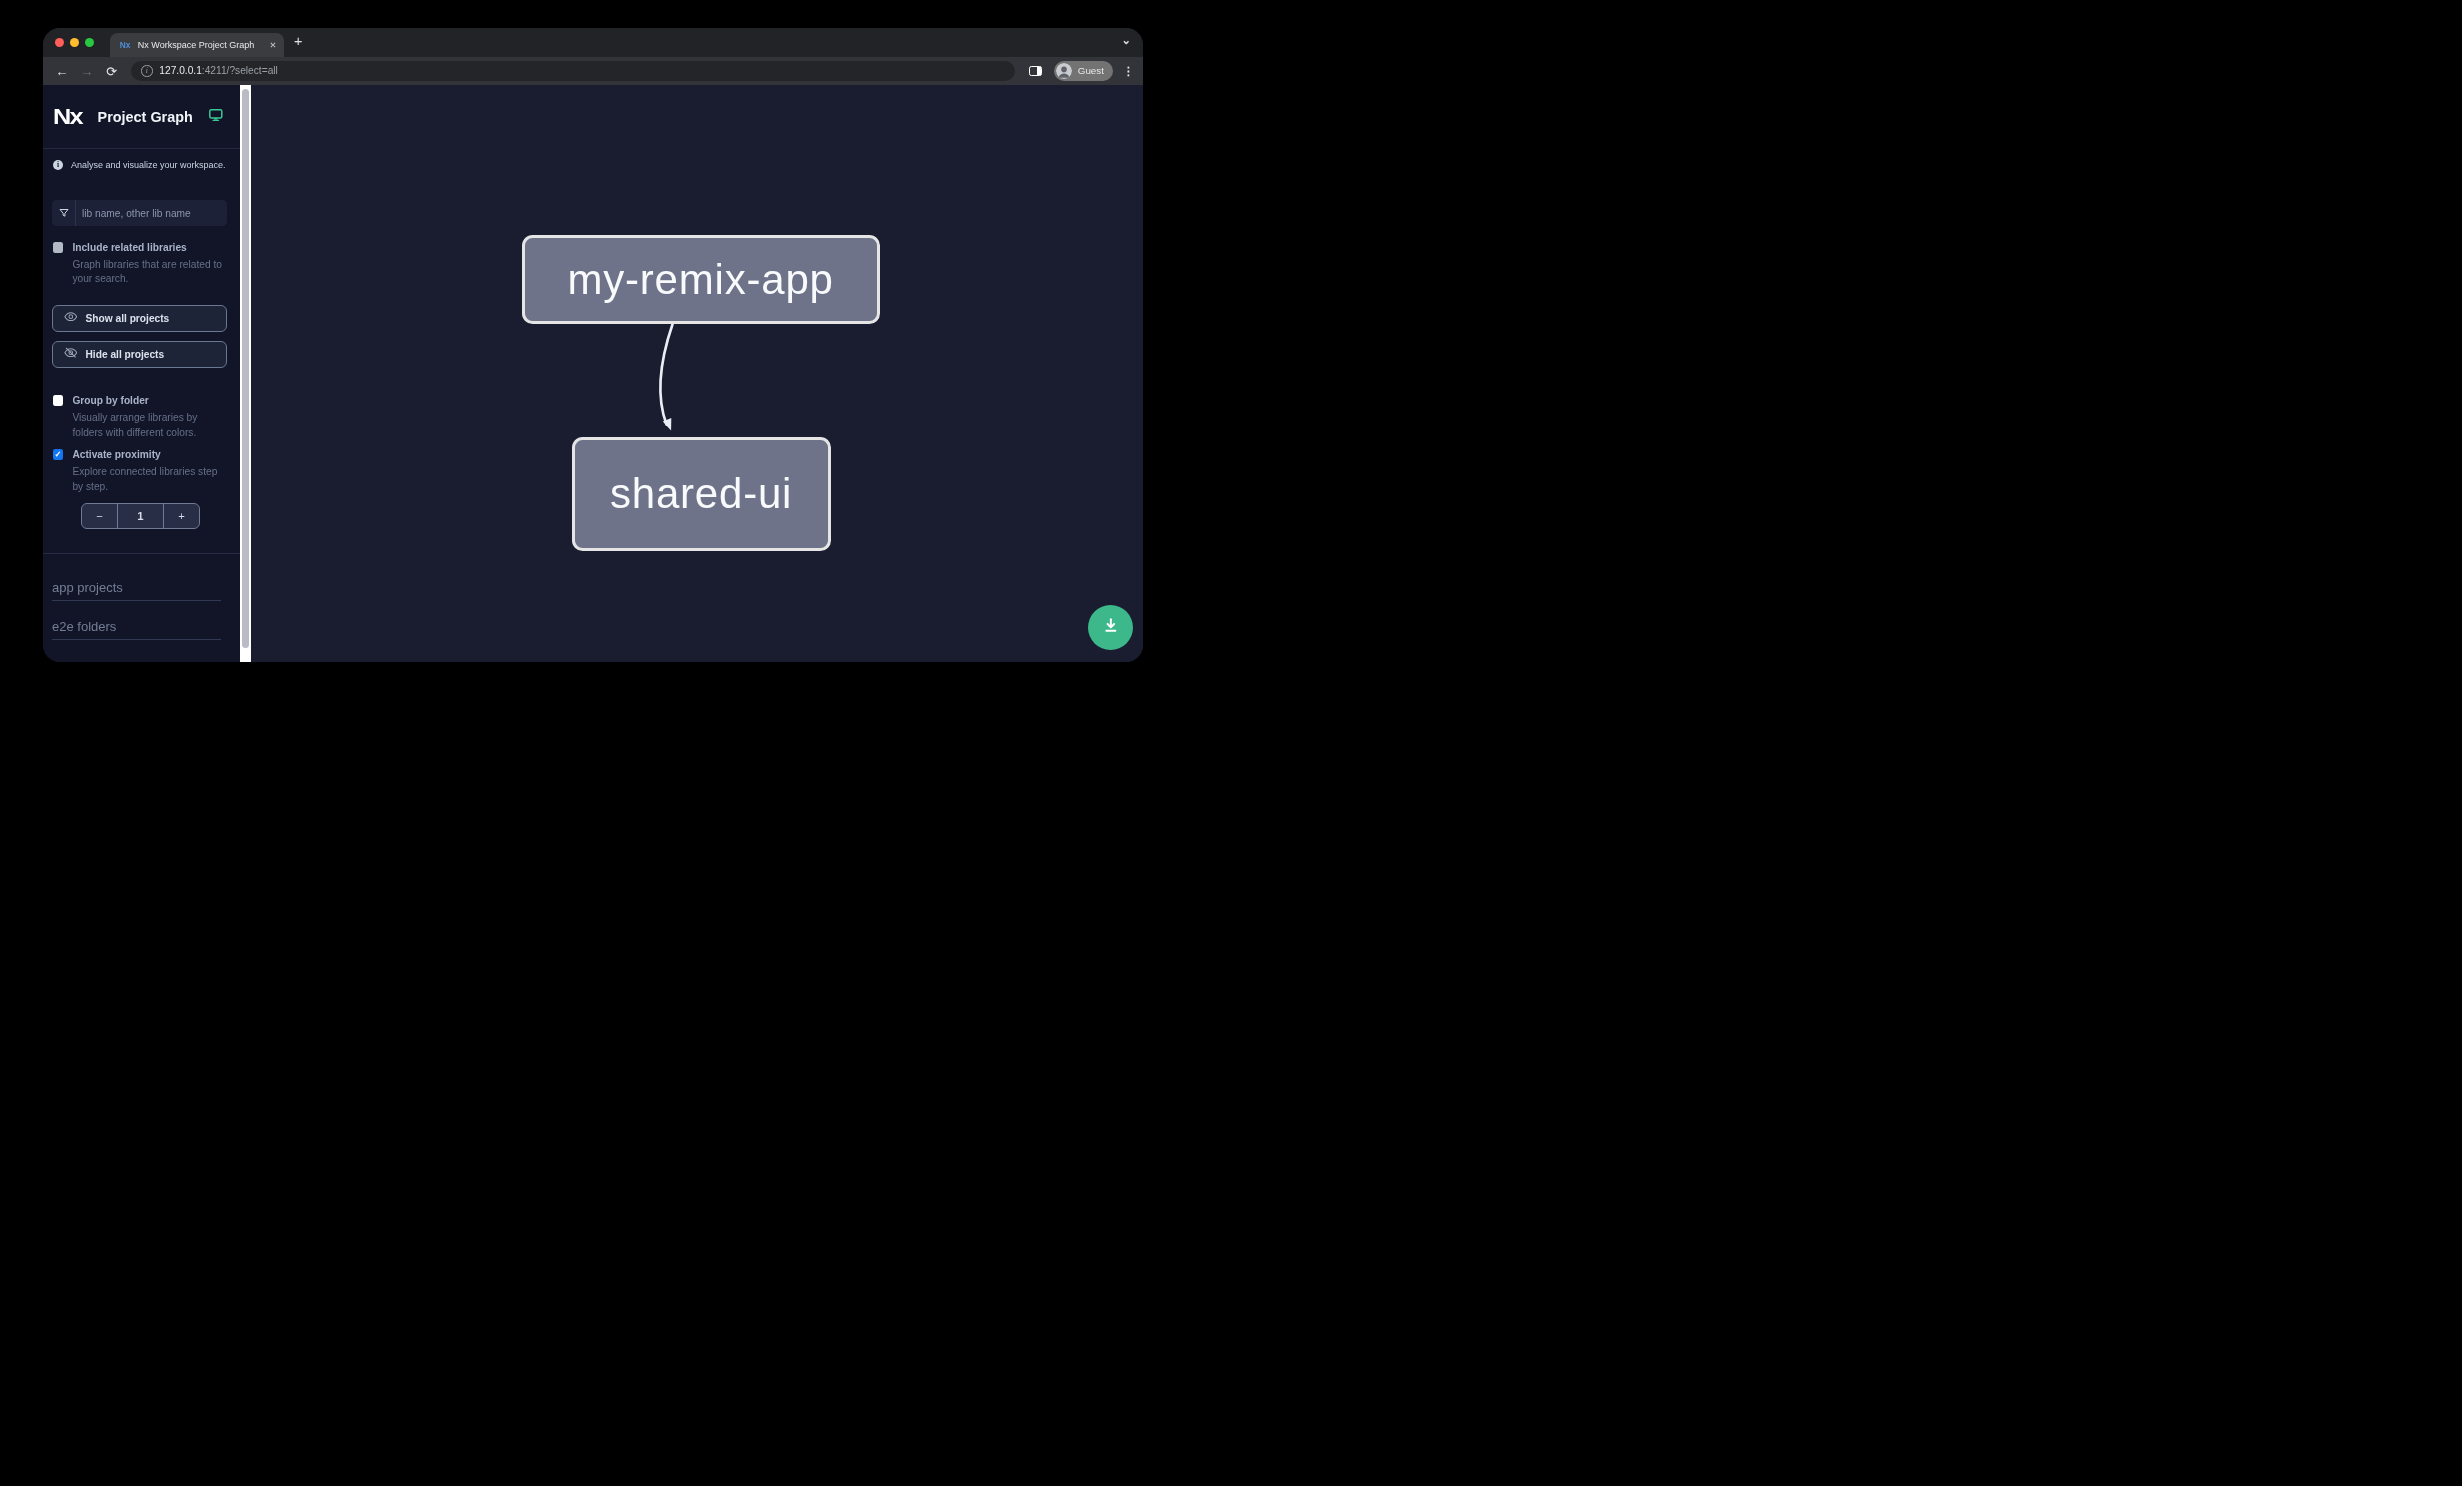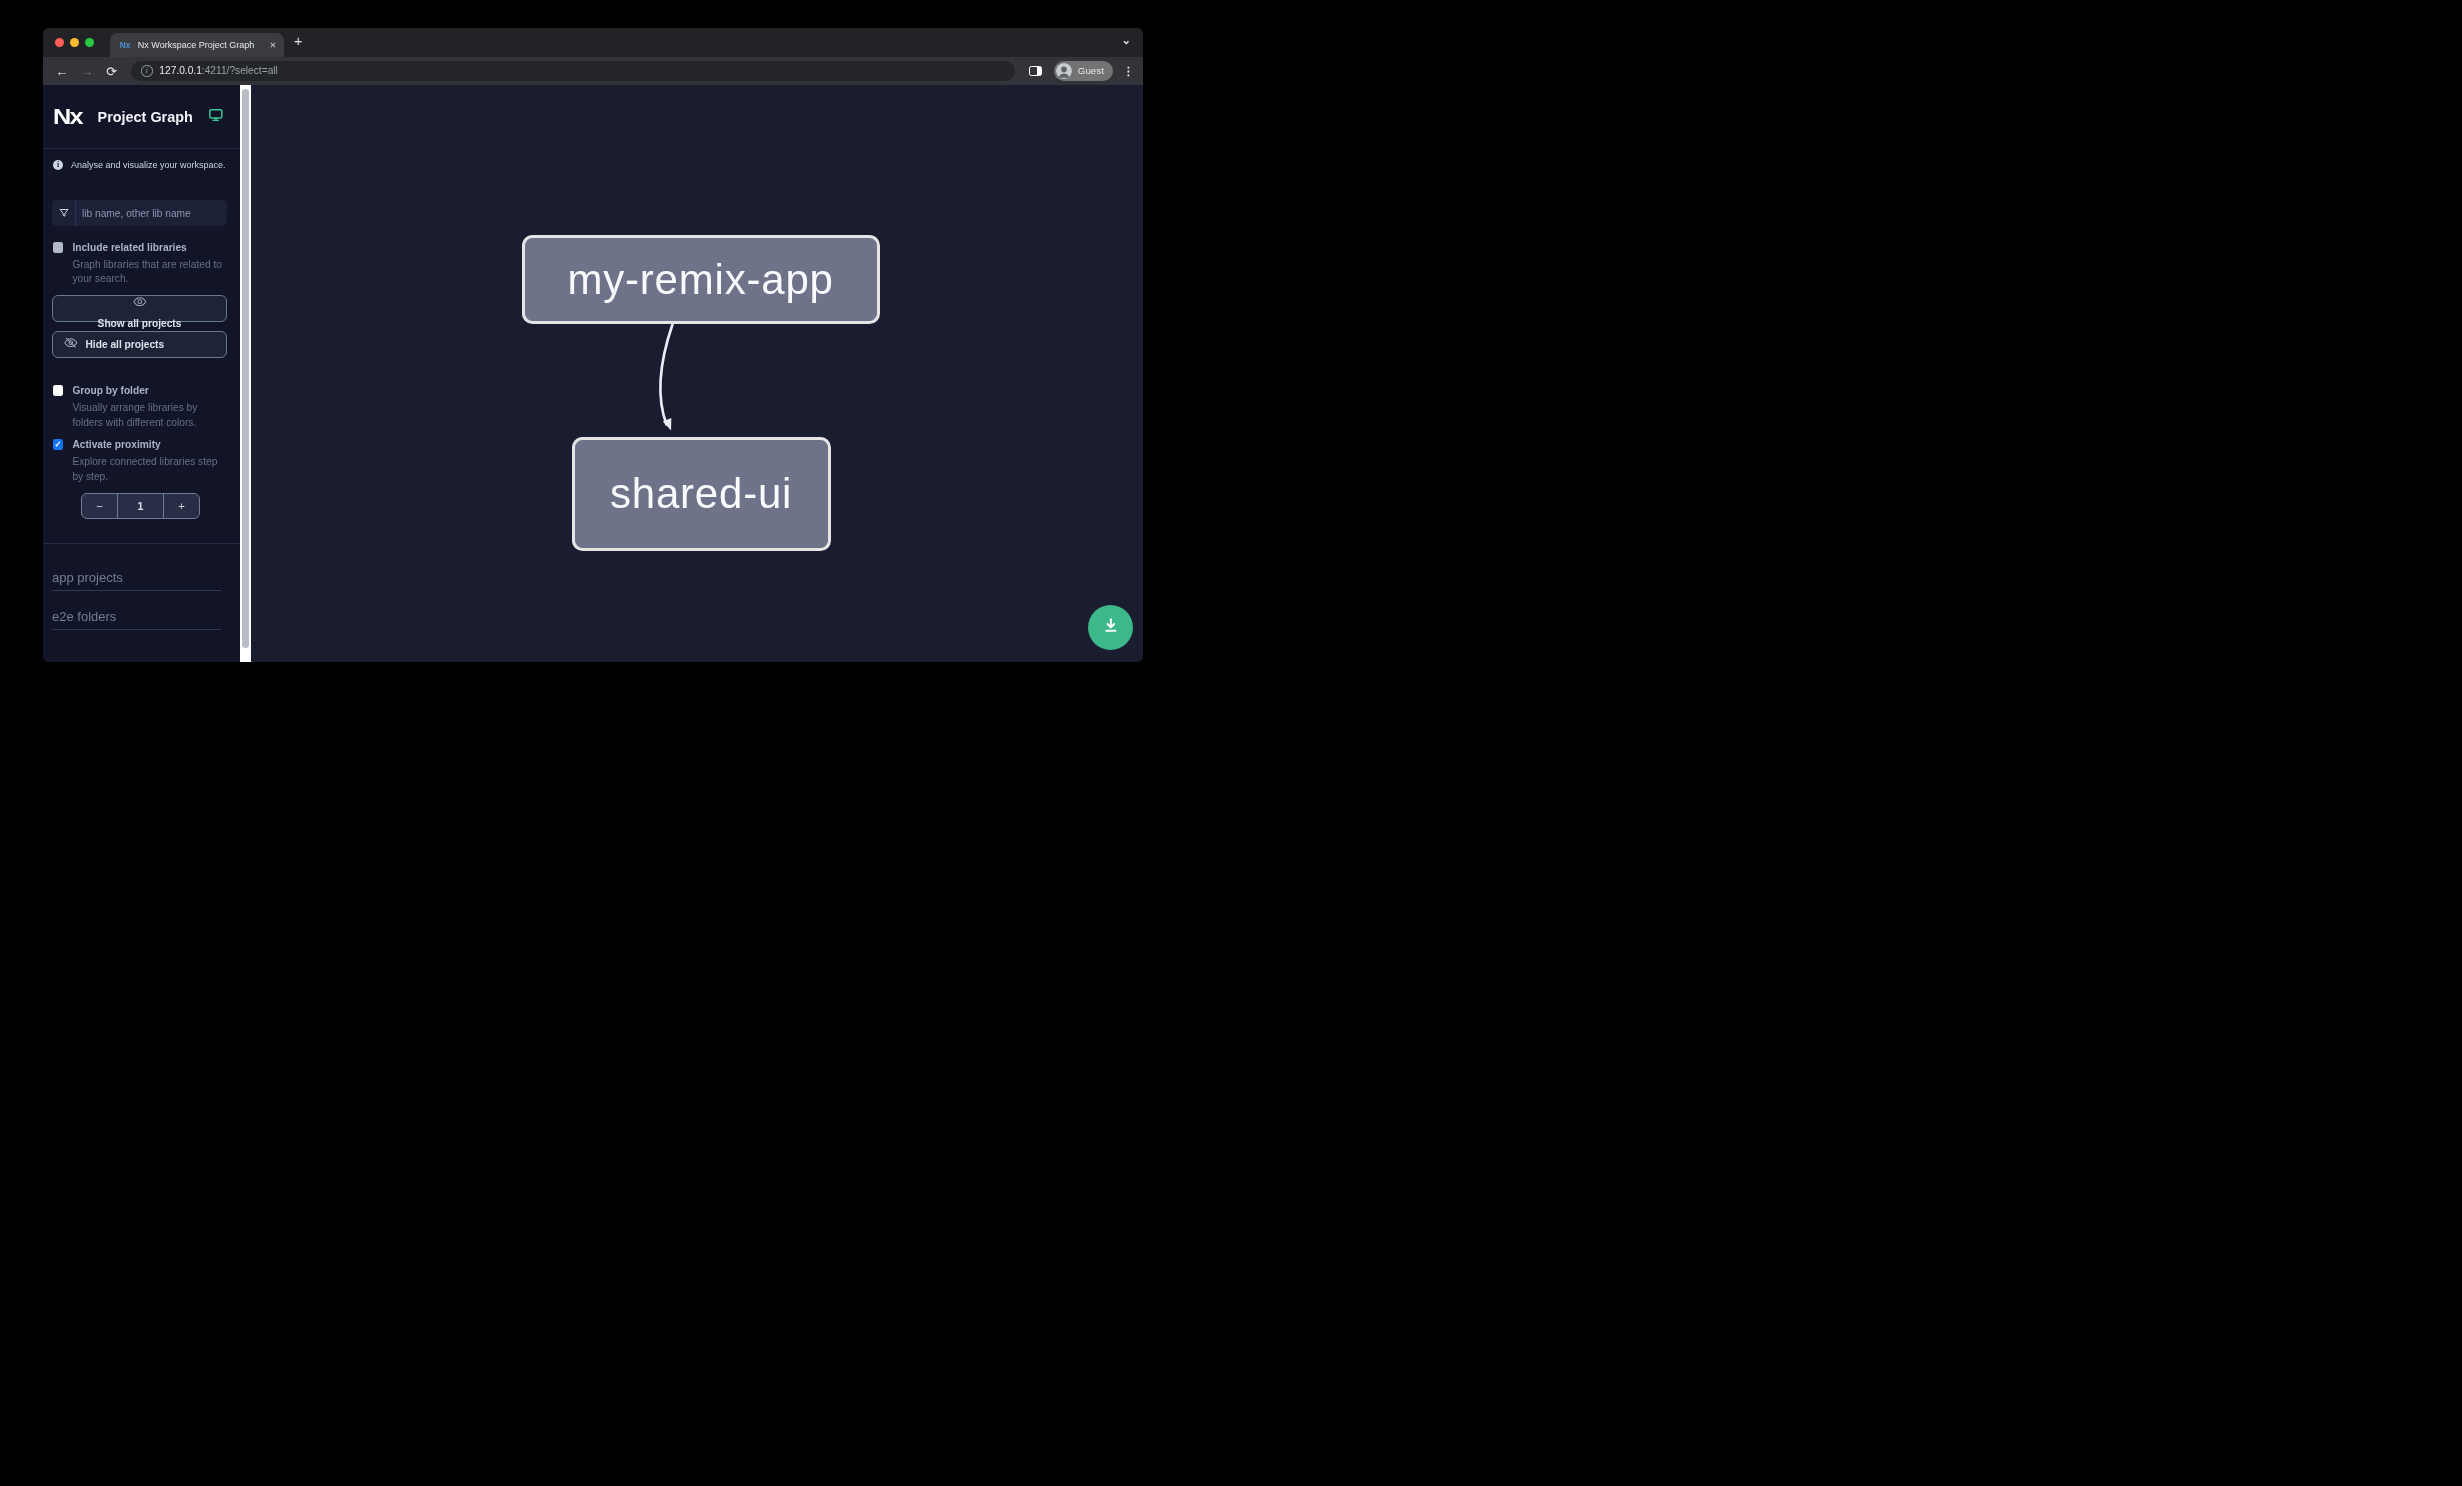--- a/index.html
+++ b/index.html
@@ -1,19 +1,19 @@
 <!DOCTYPE html>
 <html style="font-size:12px"><head>
 <meta charset="utf-8">
 <style>
   html,body{margin:0;padding:0;background:#000;width:1186px;height:716px;overflow:hidden;
     font-family:"Liberation Sans",sans-serif;-webkit-font-smoothing:antialiased;}
   *{box-sizing:border-box;}
 
-  .window{position:absolute;left:43px;top:28px;width:1100px;height:634px;border-radius:6px;
+  .window{position:absolute;left:43px;top:28px;width:1100px;height:634px;border-radius:17px;
     overflow:hidden;background:#1a1d30;box-shadow:0 7.6px 30px rgba(0,0,0,.6);}
 
   
   .tabstrip{position:relative;height:29px;background:#222327;}
   .traffic{position:absolute;left:12px;top:9.8px;display:flex;gap:6px;}
   .light{width:9px;height:9px;border-radius:50%;}
   .light.red{background:#ff5f57}.light.yellow{background:#febc2e}.light.green{background:#28c840}
   .tab{position:absolute;left:67px;top:5.3px;width:174px;height:23.4px;background:#3b3c40;
     border-radius:7.6px 7.6px 0 0;display:flex;align-items:center;padding:0 7.6px 0 9px;}
   .favicon{width:12px;height:12px;display:flex;align-items:center;justify-content:center;
@@ -73,21 +73,21 @@
   .cb.gray{background:#b3bac6;}
   .cb.white{background:#ffffff;}
   .cb.checked{background:#1375f1;color:#fff;font-size:8.3px;font-weight:700;
     display:flex;align-items:center;justify-content:center;line-height:1;}
   .cb-label{color:#a9b3c9;font-size:10.2px;font-weight:700;line-height:13px;}
   .cb-desc{color:#667089;font-size:10.2px;line-height:14.4px;margin-top:4.5px;width:156px;}
 
   .sb-btn{margin:0 0 0 9px;width:175px;height:27px;background:#1d2438;border:0.8px solid #6b7892;
     border-radius:6px;display:flex;align-items:center;gap:8.3px;padding:0 10.6px;cursor:pointer;}
   .sb-btn .lbl{color:#dde3ed;font-size:10.2px;font-weight:700;}
-  .sb-btn.first{margin-top:8px;flex-direction:column;}
+  .sb-btn.first{margin-top:18px;}
   .sb-btn + .sb-btn{margin-top:9px;}
   .gap34{margin-top:26px;}
   .gap27{margin-top:7.6px;}
 
   .stepper{margin:9px 0 0 38px;width:119px;height:26px;border:0.8px solid #6f7a95;border-radius:6px;
     background:#272e45;display:flex;overflow:hidden;}
   .stepper .seg{display:flex;align-items:center;justify-content:center;color:#d5dbe8;font-size:11.3px;}
   .stepper .dec{width:36px;border-right:0.8px solid #6f7a95;}
   .stepper .val{flex:1;font-weight:700;}
   .stepper .inc{width:36px;border-left:0.8px solid #6f7a95;}

